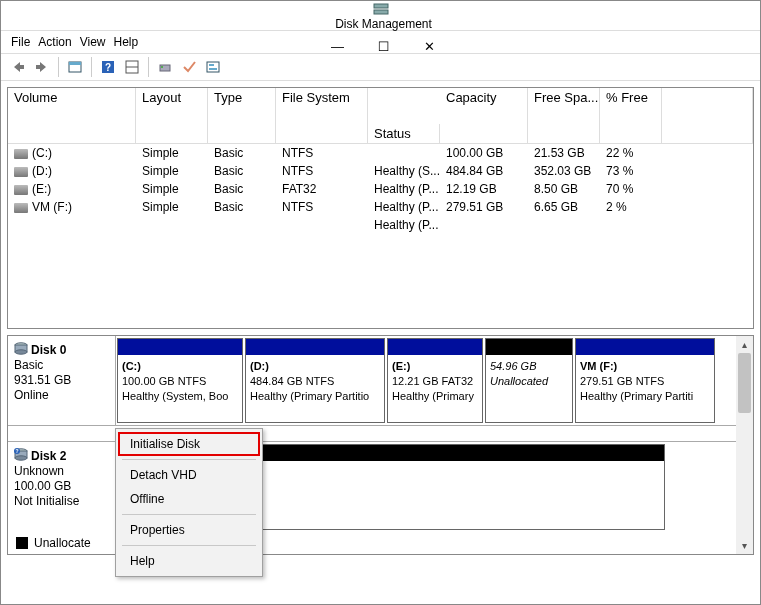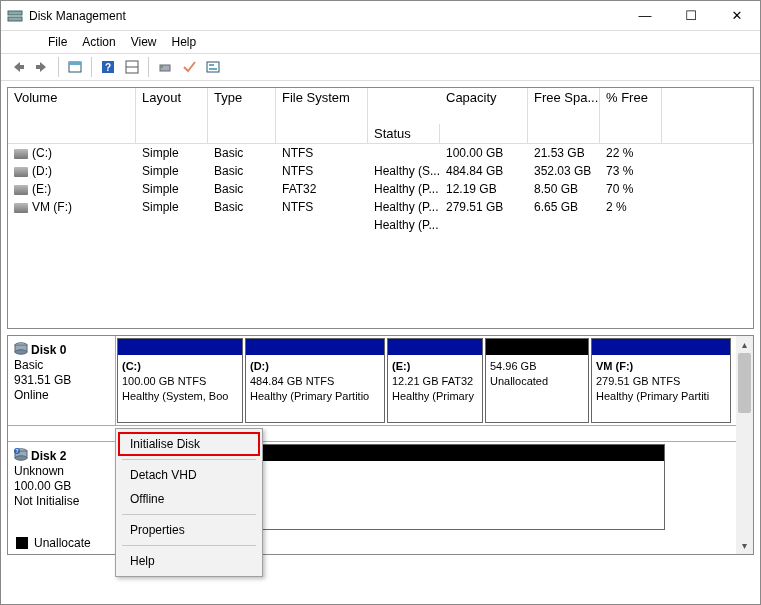--- a/index.html
+++ b/index.html
@@ -13,39 +13,39 @@
     height: 605px;
     overflow: hidden;
     border: 1px solid #888;
   }
   .titlebar {
     display: flex;
     align-items: center;
     height: 30px;
     padding-left: 6px;
     border-bottom: 1px solid #ddd;
+    flex-direction: column;
   }
   .titlebar .app-icon {
     width: 16px; height: 16px;
     margin-right: 6px;
     display: inline-flex;
   }
   .titlebar .title { flex: 1; font-size: 12px; }
   .win-controls { display: flex; }
   .win-btn {
     width: 46px; height: 30px;
     display:flex; align-items:center; justify-content:center;
     font-size: 13px;
   }
   .menubar {
     display: flex;
-    gap: 15px;
+    gap: 8px;
     padding: 4px 10px;
     font-size: 12px;
-    margin-left: 37px;
   }
   .menubar span { cursor: default; }
   .toolbar {
     display: flex;
     align-items: center;
     gap: 2px;
     padding: 2px 6px;
     border-top: 1px solid #ddd;
     border-bottom: 1px solid #ddd;
     height: 28px;
@@ -347,21 +347,21 @@
             <div class="plabel"><span class="pname">(C:)</span><br>100.00 GB NTFS<br>Healthy (System, Boo</div>
           </div>
           <div class="part" style="width: 140px;">
             <div class="stripe blue"></div>
             <div class="plabel"><span class="pname">(D:)</span><br>484.84 GB NTFS<br>Healthy (Primary Partitio</div>
           </div>
           <div class="part" style="width: 96px;">
             <div class="stripe blue"></div>
             <div class="plabel"><span class="pname">(E:)</span><br>12.21 GB FAT32<br>Healthy (Primary</div>
           </div>
-          <div class="part" style="width: 104px;">
+          <div class="part" style="width: 88px; font-style: italic;">
             <div class="stripe black"></div>
             <div class="plabel">54.96 GB<br>Unallocated</div>
           </div>
           <div class="part" style="width: 140px;">
             <div class="stripe blue"></div>
             <div class="plabel"><span class="pname">VM  (F:)</span><br>279.51 GB NTFS<br>Healthy (Primary Partiti</div>
           </div>
         </div>
     </div>
 

